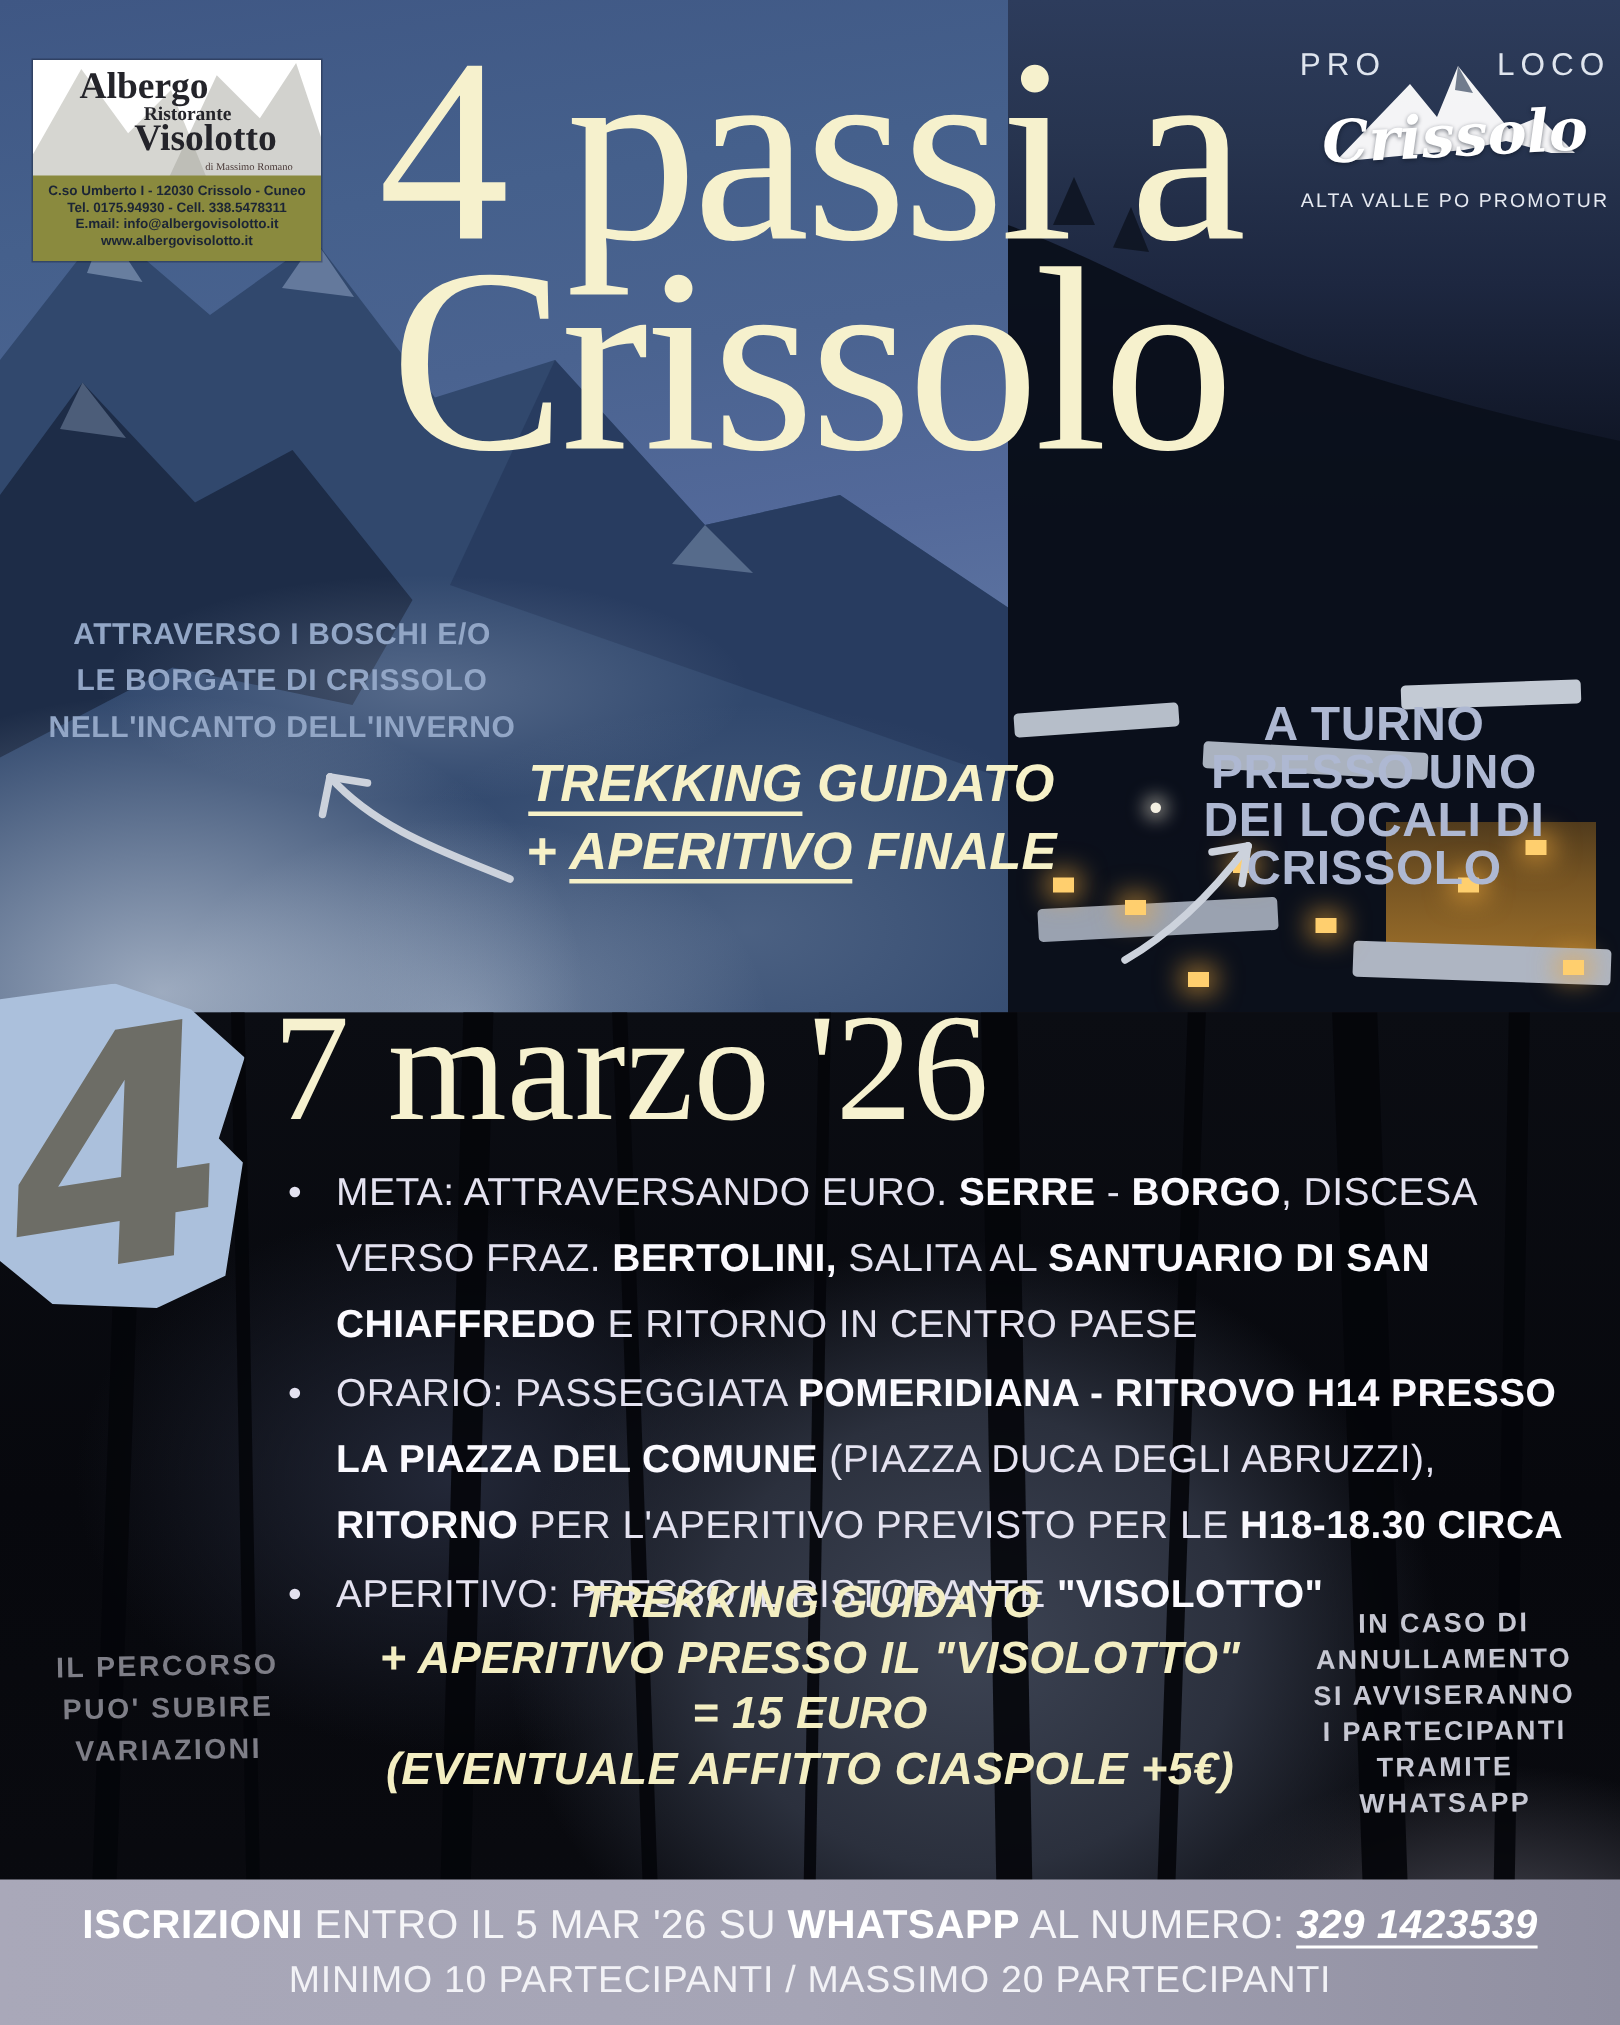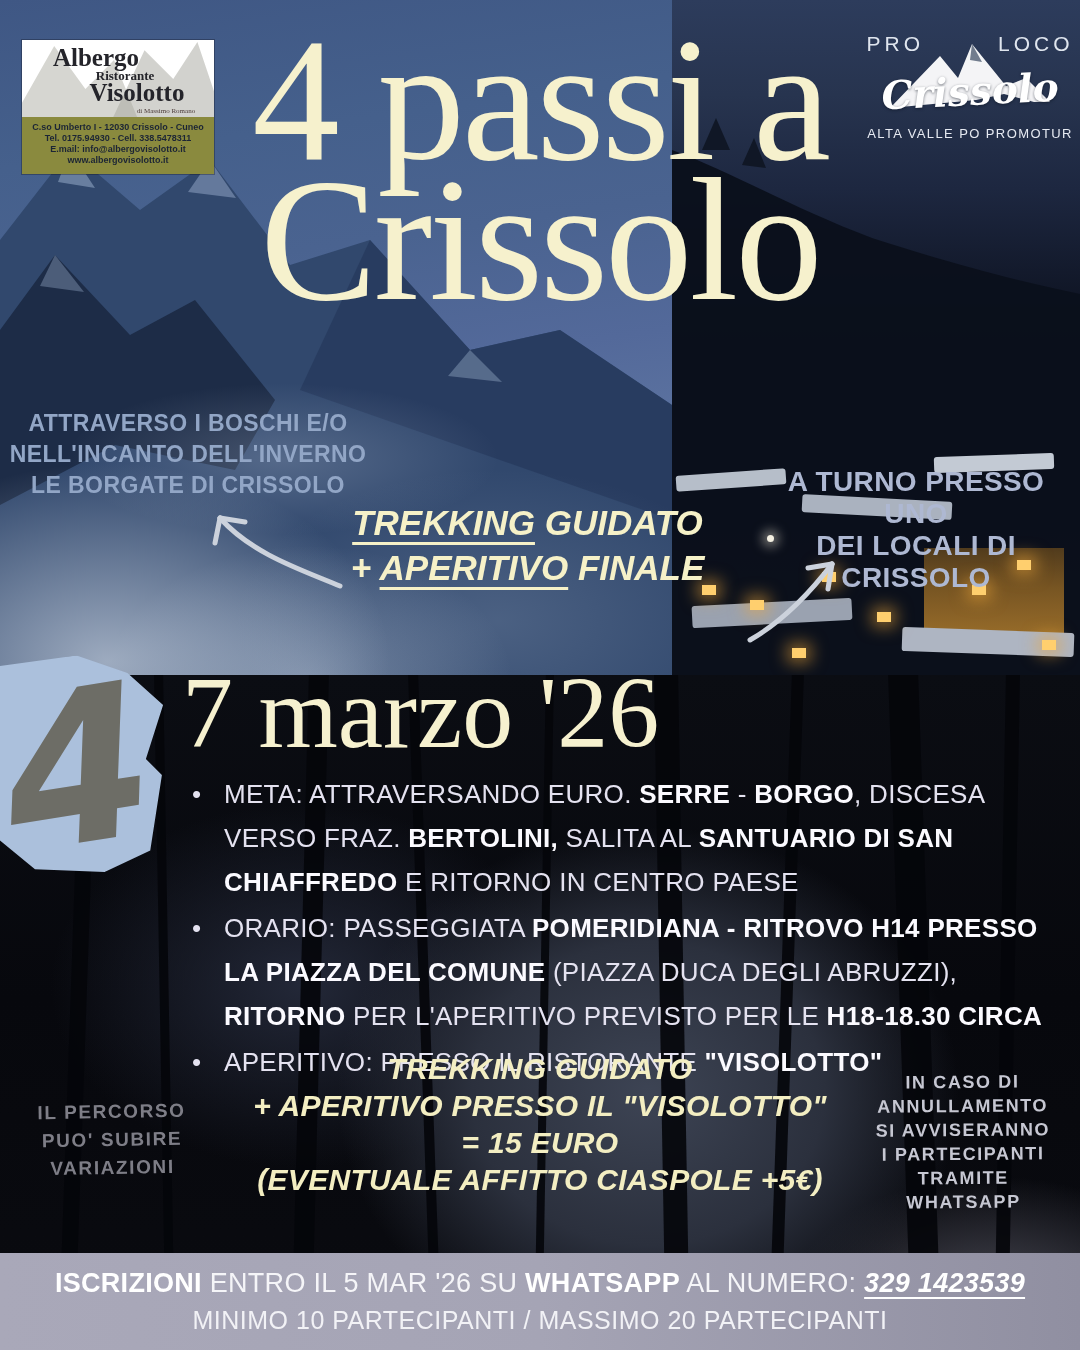--- a/index.html
+++ b/index.html
@@ -82,23 +82,23 @@
 
   
   .title{position:absolute;left:0;right:0;top:30px;margin:0;text-align:center;
     font-family:"Liberation Serif",serif;font-weight:400;color:#f6f1cd;
     font-size:175px;line-height:140px;letter-spacing:-3px;}
   .subtitle{position:absolute;left:0;right:0;top:344px;text-align:center;
     font-size:36px;color:#ccd2e8;letter-spacing:.5px;}
 
   
   .callout{font-weight:bold;text-align:center;}
-  .callout-left{position:absolute;left:8px;top:408px;width:360px;font-size:23px;
+  .callout-left{position:absolute;left:8px;top:408px;width:360px;font-size:20px;
     line-height:31px;color:#92a6c6;letter-spacing:.4px;}
-  .callout-right{position:absolute;left:770px;top:466px;width:292px;font-size:28px;
+  .callout-right{position:absolute;left:770px;top:466px;width:292px;font-size:32px;
     line-height:32px;color:#aeb8d2;letter-spacing:.4px;}
   .center-callout{position:absolute;left:300px;top:500px;width:455px;text-align:center;
     font-style:italic;font-weight:800;font-size:35px;line-height:45px;color:#f6f1c8;}
   .center-callout .u, .price .u{text-decoration-thickness:3px;margin-top:48px;}
   .arrow{position:absolute;}
   .arrow path{fill:none;stroke:#ccd2dc;stroke-width:5;stroke-linecap:round;}
 
   
   .badge4{position:absolute;left:-14px;top:656px;width:182px;height:218px;background:#abc0dc;
     transform:rotate(-5deg);display:flex;align-items:center;justify-content:center;
@@ -214,22 +214,22 @@
     <div class="pl-sub">ALTA VALLE PO PROMOTUR</div>
   </div>
 
   <h1 class="title">
     <div>4 passi a</div>
     <div>Crissolo</div>
   </h1>
 
   <div class="callout callout-left">
     <div>ATTRAVERSO I BOSCHI E/O</div>
+    <div>LE BORGATE DI CRISSOLO</div>
     <div>NELL'INCANTO DELL'INVERNO</div>
-    <div>LE BORGATE DI CRISSOLO</div>
   </div>
 
   <svg class="arrow" style="left:202px;top:498px;" width="145" height="95" viewBox="0 0 145 95">
     <path d="M138,88 C100,72 50,56 18,20"></path>
     <path d="M18,20 L13,45"></path>
     <path d="M18,20 L43,24"></path>
   </svg>
 
   <div class="center-callout">
     <div><span class="u">TREKKING</span><span> GUIDATO</span></div>

